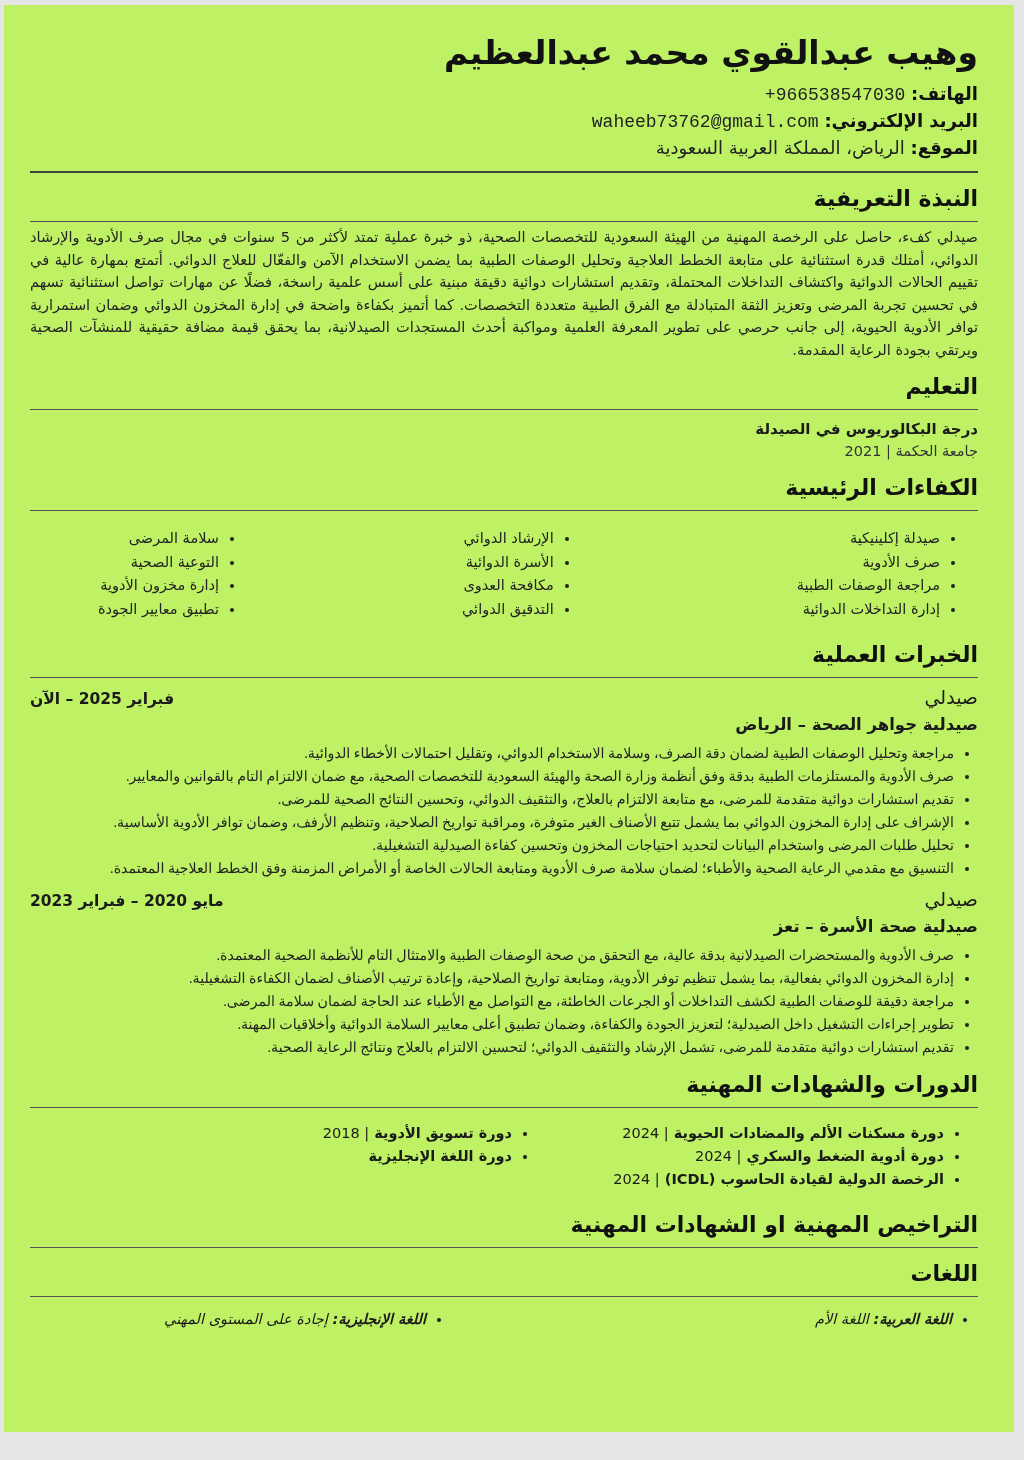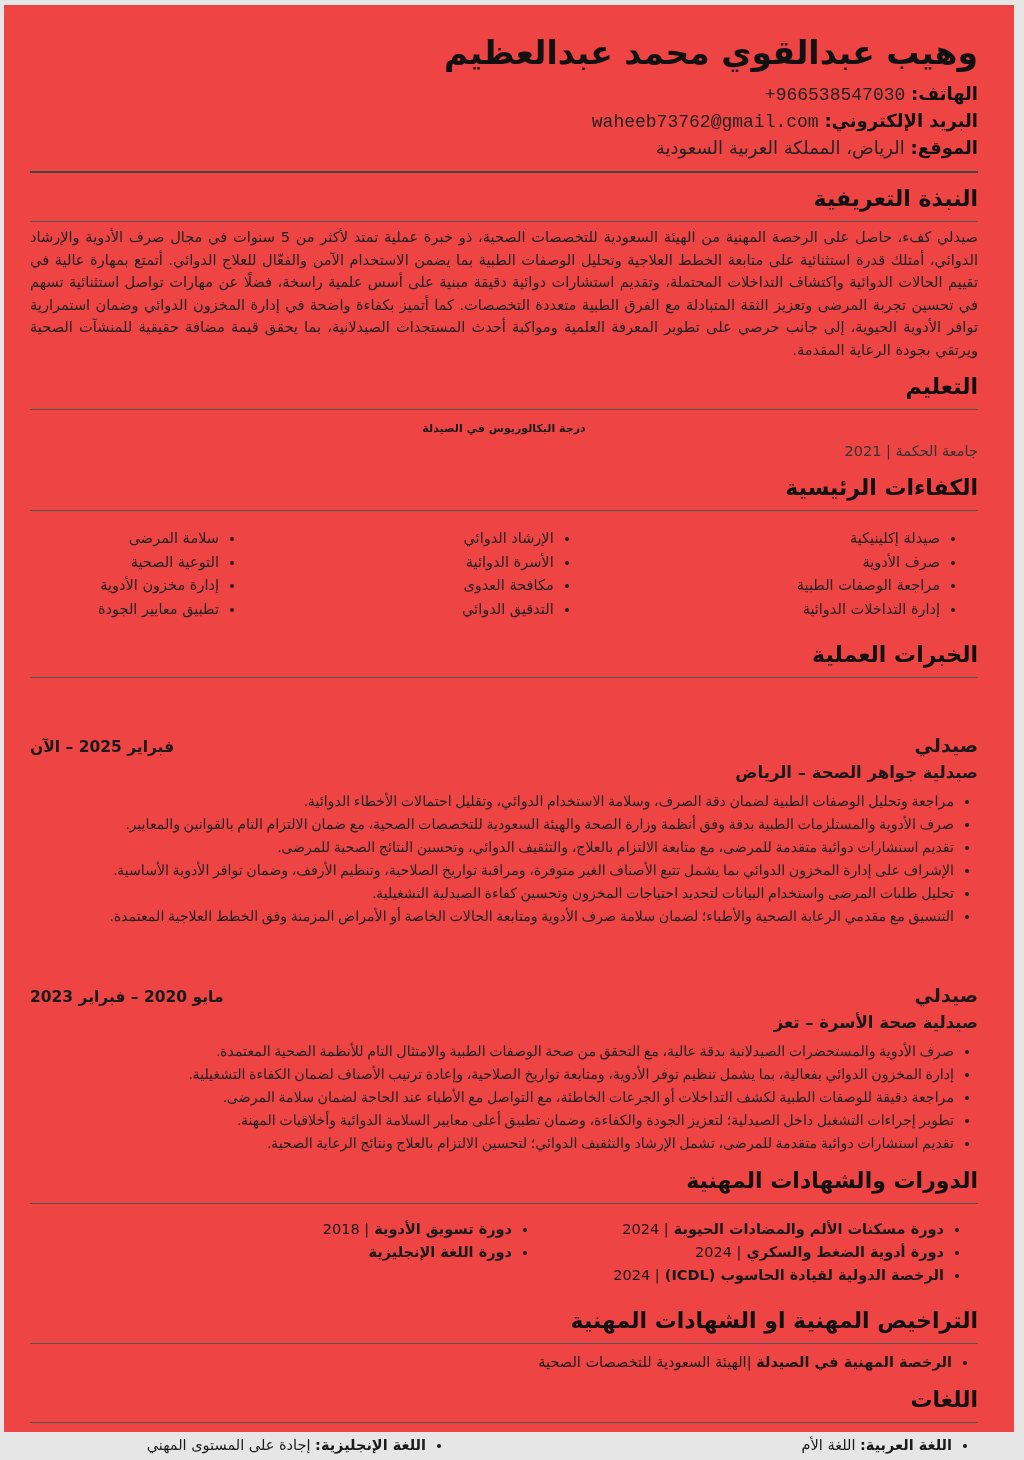--- a/index.html
+++ b/index.html
@@ -2,51 +2,51 @@
 <html lang="ar" dir="rtl"><head>
 <meta charset="utf-8">
 <style>
   html, body { margin: 0; padding: 0; }
   body {
     width: 1024px; height: 1460px; background: #e6e6e6;
     font-family: "DejaVu Sans", sans-serif; color: #1a1a1a; overflow: hidden;
   }
   .page {
     position: absolute; left: 4px; top: 5px; width: 1010px; height: 1427px;
-    background: #ef4444; box-sizing: border-box; padding: 18px 36px 0 26px;
+    background: #bef264; box-sizing: border-box; padding: 18px 36px 0 26px;
   }
   .name { font-size: 33px; font-weight: bold; margin: 8px 0 6px 0; line-height: 44px; color: #111; }
   .contact-line { font-size: 18px; line-height: 26px; color: #222; }
   .contact-line b { font-weight: bold; color: #111; }
   .ltr { direction: ltr; unicode-bidi: embed; display: inline-block; font-family: Liberation Mono, monospace; }
   .hr-thick { border: 0; border-top: 2px solid #444; margin: 10px 0 0 0; }
   .section-title { font-size: 22px; font-weight: bold; color: #111; margin: 10px 0 6px 0; line-height: 32px; }
   .hr { border: 0; border-top: 1.5px solid #555; margin: 0 0 4px 0; }
   .summary { font-size: 14.6px; line-height: 22.5px; text-align: justify; color: #222; margin: 0; }
-  .edu-degree { font-size: 11px; font-weight: bold; margin-top: 8px; line-height: 22px; text-align: center; }
+  .edu-degree { font-size: 15px; font-weight: bold; margin-top: 8px; line-height: 22px; }
   .edu-meta { font-size: 14.5px; line-height: 22px; color: #333; }
   .skills { display: flex; justify-content: space-between; padding: 4px 12px 0 60px; }
   .skills ul { margin: 8px; padding: 0 18px 0 0; list-style: disc; }
   .skills li { font-size: 14.5px; line-height: 23.5px; color: #222; }
   .job-head { display: flex; justify-content: space-between; align-items: baseline; margin-top: 6px; }
-  .job-title { font-size: 19px; font-weight: bold; line-height: 26px; margin-top: 48px; }
+  .job-title { font-size: 19px; font-weight: normal; line-height: 26px; }
   .job-dates { font-size: 15.5px; font-weight: bold; line-height: 26px; }
   .job-company { font-size: 16.5px; font-weight: bold; line-height: 26px; margin-bottom: 4px; }
   .bullets { margin: 0; padding: 0 24px 0 0; list-style: disc; }
   .bullets li { font-size: 14.2px; line-height: 23px; color: #222; font-family: Liberation Serif, serif; }
   .courses { display: flex; padding: 2px 0 0 0; }
   .courses ul { margin: 8px; padding: 0 26px 0 0; list-style: disc; }
   .courses li { font-size: 14.5px; font-weight: bold; line-height: 23px; }
   .courses li .year { font-weight: normal; }
   .courses .col1 { width: 390px; }
   .lic ul { margin: 6px 0 0 0; padding: 0 26px 0 0; }
   .lic li { font-size: 14.5px; line-height: 24px; }
   .langs { display: flex; padding-top: 6px; }
   .langs ul { margin: 0; padding: 0 26px 0 0; }
-  .langs li { font-size: 14.5px; line-height: 24px; }
+  .langs li { font-size: 14.5px; line-height: 24px; font-style: italic; }
   .langs .col1 { width: 500px; }
 </style>
 </head>
 <body>
 
 <div class="page">
 
   <div class="name">وهيب عبدالقوي محمد عبدالعظيم</div>
   <div class="contact-line">
     <b>الهاتف:</b>
@@ -137,25 +137,20 @@
       <li><span>الرخصة الدولية لقيادة الحاسوب (ICDL)</span> <span class="year">| 2024</span></li>
     </ul>
     <ul>
       <li><span>دورة تسويق الأدوية</span> <span class="year">| 2018</span></li>
       <li><span>دورة اللغة الإنجليزية</span> <span class="year"></span></li>
     </ul>
   </div>
 
   <div class="section-title">التراخيص المهنية او الشهادات المهنية</div>
   <hr class="hr">
-  <div class="lic">
-    <ul>
-      <li><b>الرخصة المهنية في الصيدلة</b> <span>|الهيئة السعودية للتخصصات الصحية</span></li>
-    </ul>
-  </div>
 
   <div class="section-title">اللغات</div>
   <hr class="hr">
   <div class="langs">
     <ul class="col1">
       <li><b>اللغة العربية:</b> <span>اللغة الأم</span></li>
     </ul>
     <ul>
       <li><b>اللغة الإنجليزية:</b> <span>إجادة على المستوى المهني</span></li>
     </ul>

